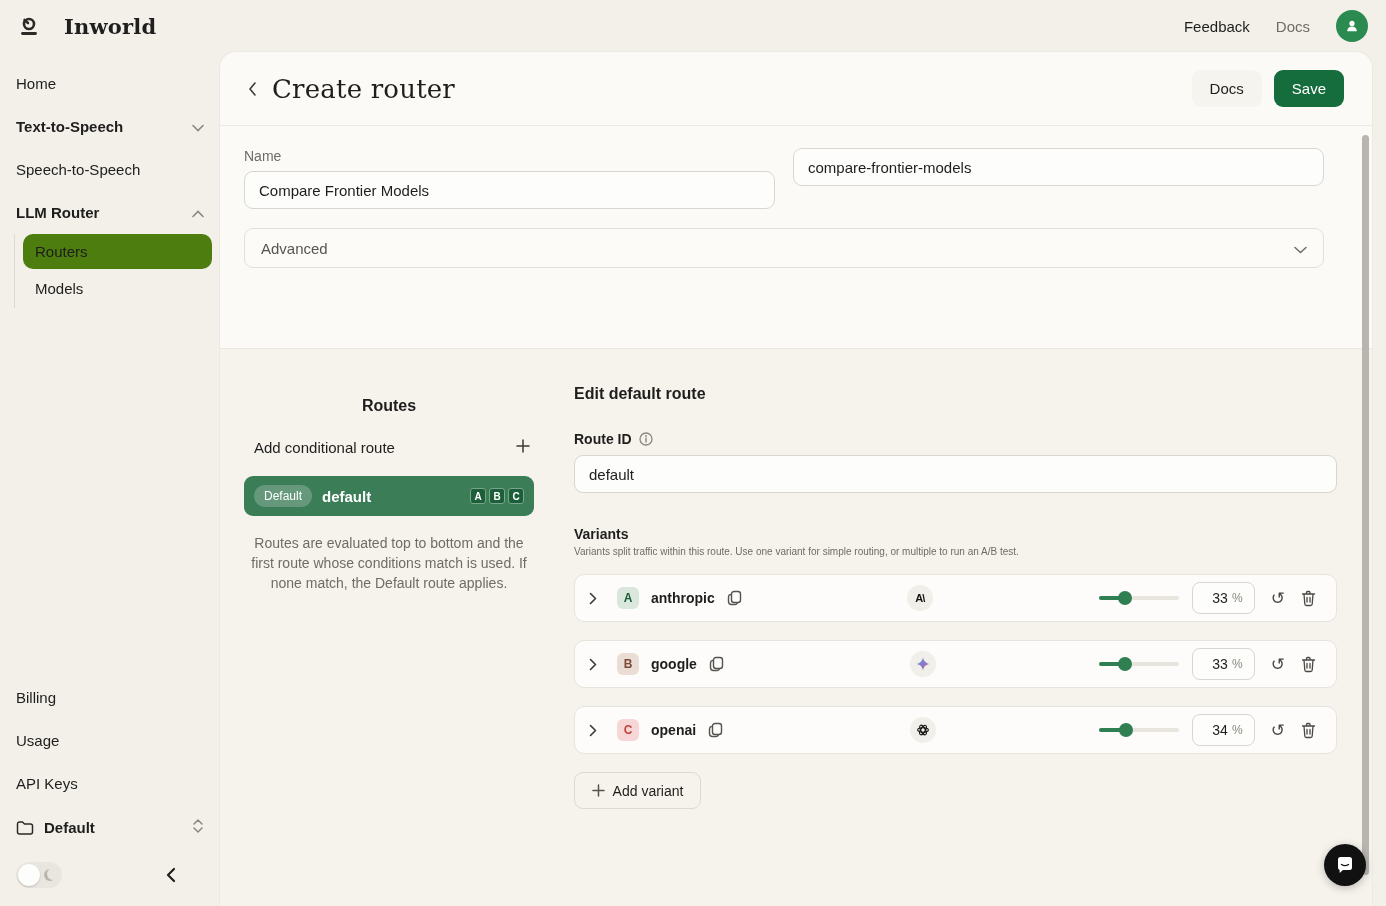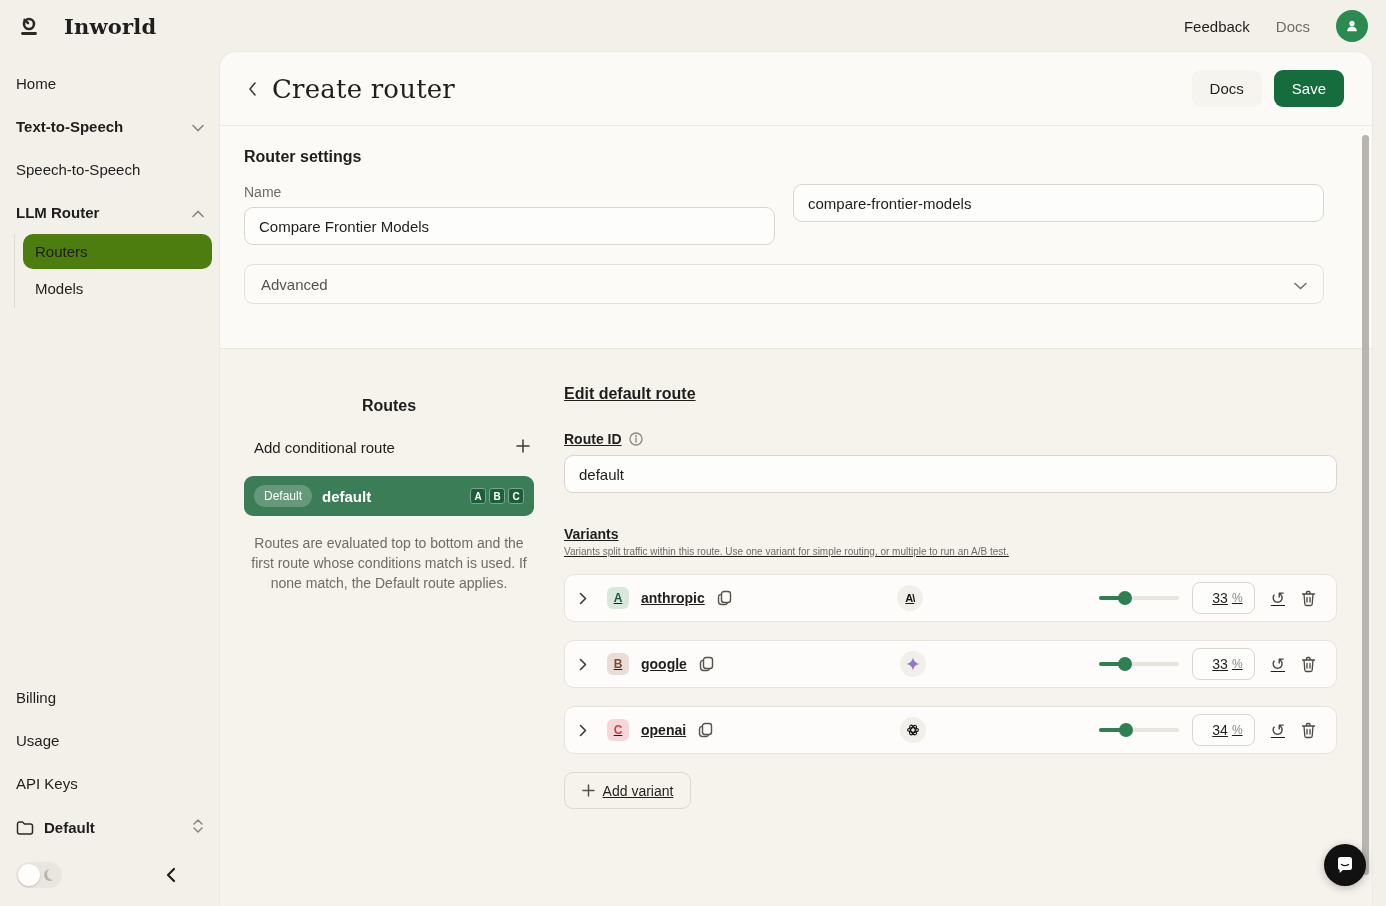--- a/index.html
+++ b/index.html
@@ -78,21 +78,21 @@
   .route-card { height:40px; background:#3b7d57; border-radius:9px; display:flex; align-items:center;
     padding:0 10px; cursor:pointer; }
   .route-pill { background:rgba(255,255,255,.22); color:#fff; font-size:12px;
     padding:4px 10px; border-radius:999px; }
   .route-name { color:#fff; font-size:15px; font-weight:700; margin-left:10px; }
   .abc-group { margin-left:auto; display:flex; gap:3px; }
   .abc { width:16px; height:16px; border-radius:3px; background:#1d5e3a; border:1px solid #79a58b;
     color:#fff; font-size:10px; font-weight:700; display:flex; align-items:center; justify-content:center; }
   .routes-help { margin-top:17px; font-size:14px; line-height:20px; color:#6e6c66; }
 
-  .edit-col { flex:1; margin-left:30px;text-decoration:underline; }
+  .edit-col { flex:1; margin-left:40px; }
   .edit-h { font-size:16px; font-weight:700; margin:8px 0 28px; }
   .routeid-label { font-size:14px; font-weight:700; color:#1e1e1c; margin-bottom:8px;
     display:flex; align-items:center; gap:7px; }
   .variants-h { font-size:14px; font-weight:700; margin:33px 0 4px; }
   .variants-desc { font-size:10px; color:#6e6c66; margin-bottom:17px; }
 
   .variant-row { height:48px; background:#fdfcfa; border:1px solid #e7e4dd; border-radius:10px;
     display:flex; align-items:center; padding:0 20px 0 14px; margin-bottom:18px; }
   .v-chev { width:20px; display:flex; align-items:center; cursor:pointer; color:#3c3a36; }
   .v-badge { width:22px; height:22px; border-radius:6px; font-size:12px; font-weight:700;
@@ -238,21 +238,20 @@
         </svg>
     </span>
     <span class="page-title">Create router</span>
     <div class="header-actions">
       <button class="btn btn-ghost">Docs</button>
       <button class="btn btn-primary">Save</button>
     </div>
   </div>
 
   <div class="settings">
-    <div class="section-h">Router settings</div>
     <div class="fields-row">
       <div class="field">
         <div class="field-label">Name</div>
         <input class="text-input" type="text" value="Compare Frontier Models" style="">
       </div>
       <div class="field">
         <input class="text-input" type="text" value="compare-frontier-models" style="">
       </div>
     </div>
     <div class="advanced-box">

